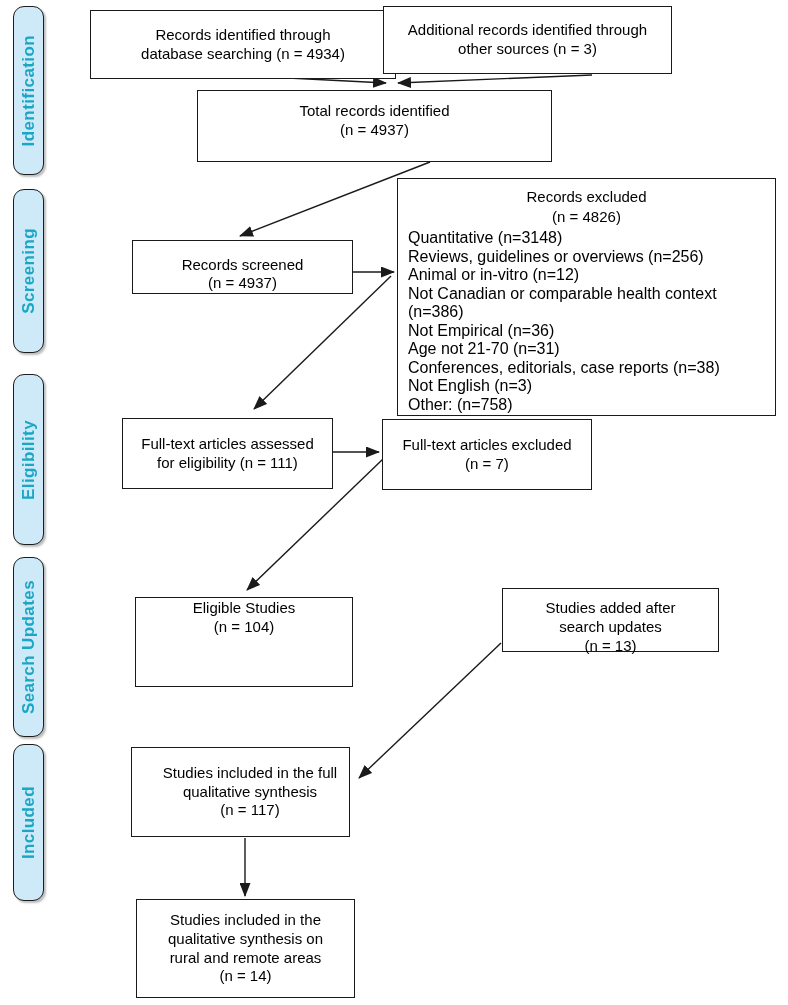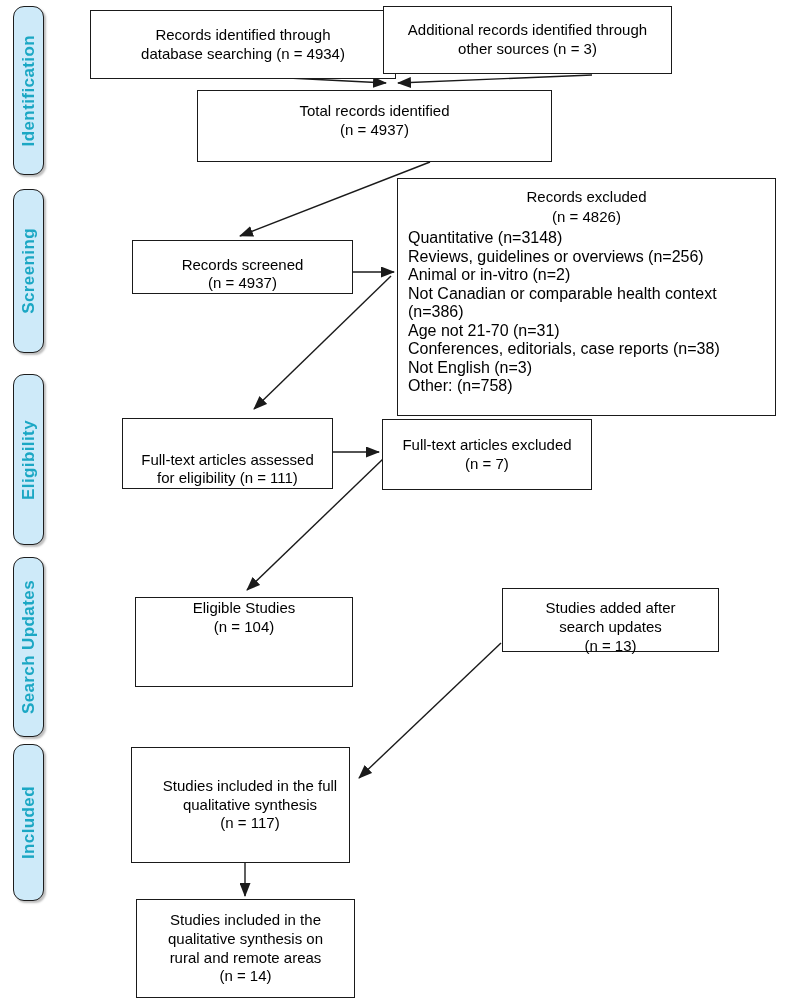--- a/index.html
+++ b/index.html
@@ -65,25 +65,25 @@
   }
   .box .box-text { white-space: pre-line; }
   .box.top-align { align-items: flex-start; }
 
   .b-db        { left: 90px;  top: 10px;   width: 306px; height: 69px; }
   .b-other     { left: 383px; top: 6px;   width: 289px; height: 68px; }
   .b-total     { left: 197px; top: 90px;  width: 355px; height: 72px; padding-top: 11px; }
   .b-excluded  { left: 397px; top: 178px; width: 379px; height: 238px;
                  display: block; text-align: left; padding: 8px 10px 0 10px; }
   .b-screened  { left: 132px; top: 240px; width: 221px; height: 54px; align-items: flex-end; }
-  .b-assessed  { left: 122px; top: 418px; width: 211px; height: 71px; align-items: flex-end; }
+  .b-assessed  { left: 122px; top: 418px; width: 211px; height: 71px; }
   .b-ftexcl    { left: 382px; top: 419px; width: 210px; height: 71px; }
   .b-eligible  { left: 135px; top: 597px; width: 218px; height: 90px; padding-top: 1px; }
   .b-updates   { left: 502px; top: 588px; width: 217px; height: 64px; padding-top: 10px; }
-  .b-synth     { left: 131px; top: 747px; width: 219px; height: 116px; padding-left: 19px; }
+  .b-synth     { left: 131px; top: 747px; width: 219px; height: 90px; padding-left: 19px; }
   .b-rural     { left: 136px; top: 899px; width: 219px; height: 99px; }
 
   .excl-title {
     text-align: center;
     white-space: pre-line;
     line-height: 1.3;
     margin-bottom: 3px;
   }
   .excl-list { font-size: 16px; }
   .excl-list .excl-item { line-height: 18.5px; }
@@ -140,22 +140,23 @@
     <div class="box-text">Total records identified
 (n = 4937)</div>
   </div>
 
   <div class="box b-excluded">
     <div class="excl-title">Records excluded
 (n = 4826)</div>
     <div class="excl-list">
         <div class="excl-item">Quantitative (n=3148)</div>
         <div class="excl-item">Reviews, guidelines or overviews (n=256)</div>
-        <div class="excl-item">Animal or in-vitro (n=2)</div>
+        <div class="excl-item">Animal or in-vitro (n=12)</div>
         <div class="excl-item">Not Canadian or comparable health context (n=386)</div>
+        <div class="excl-item">Not Empirical (n=36)</div>
         <div class="excl-item">Age not 21-70 (n=31)</div>
         <div class="excl-item">Conferences, editorials, case reports (n=38)</div>
         <div class="excl-item">Not English (n=3)</div>
         <div class="excl-item">Other: (n=758)</div>
       </div>
   </div>
 
   <div class="box b-screened">
     <div class="box-text">Records screened
 (n = 4937)</div>

